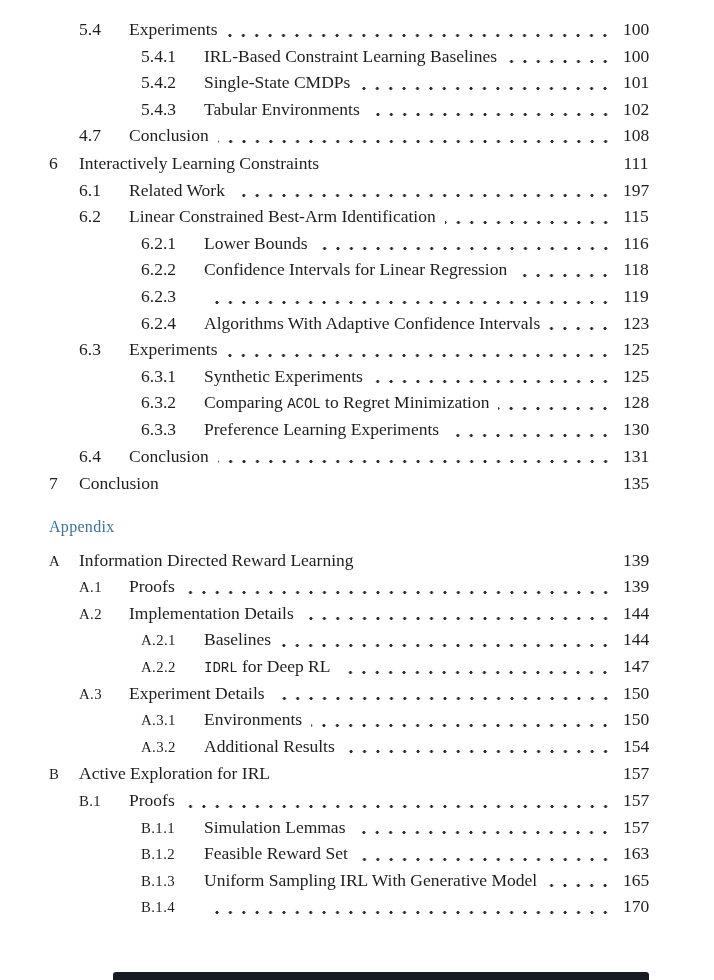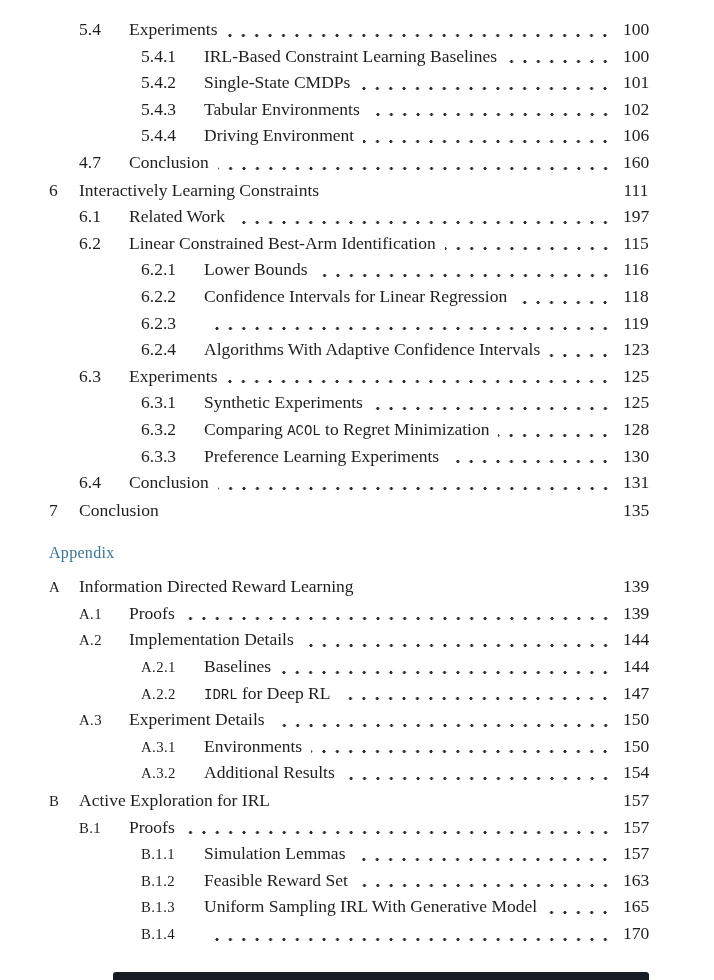--- a/index.html
+++ b/index.html
@@ -106,31 +106,25 @@
         <span class="title">Single-State CMDPs</span>
         <span class="leader"></span>
         <span class="page">101</span>
       </div>
       <div class="toc-row lvl-subsection">
         <span class="num">5.4.3</span>
         <span class="title">Tabular Environments</span>
         <span class="leader"></span>
         <span class="page">102</span>
       </div>
-      <div class="toc-row lvl-subsection">
-        <span class="num">5.4.4</span>
-        <span class="title">Driving Environment</span>
-        <span class="leader"></span>
-        <span class="page">106</span>
-      </div>
       <div class="toc-row lvl-section">
         <span class="num">4.7</span>
         <span class="title">Conclusion</span>
         <span class="leader"></span>
-        <span class="page">160</span>
+        <span class="page">108</span>
       </div>
       <div class="toc-row lvl-chapter">
         <span class="num">6</span>
         <span class="title">Interactively Learning Constraints</span>
         <span class="spacer"></span>
         <span class="page">111</span>
       </div>
       <div class="toc-row lvl-section">
         <span class="num">6.1</span>
         <span class="title">Related Work</span>

